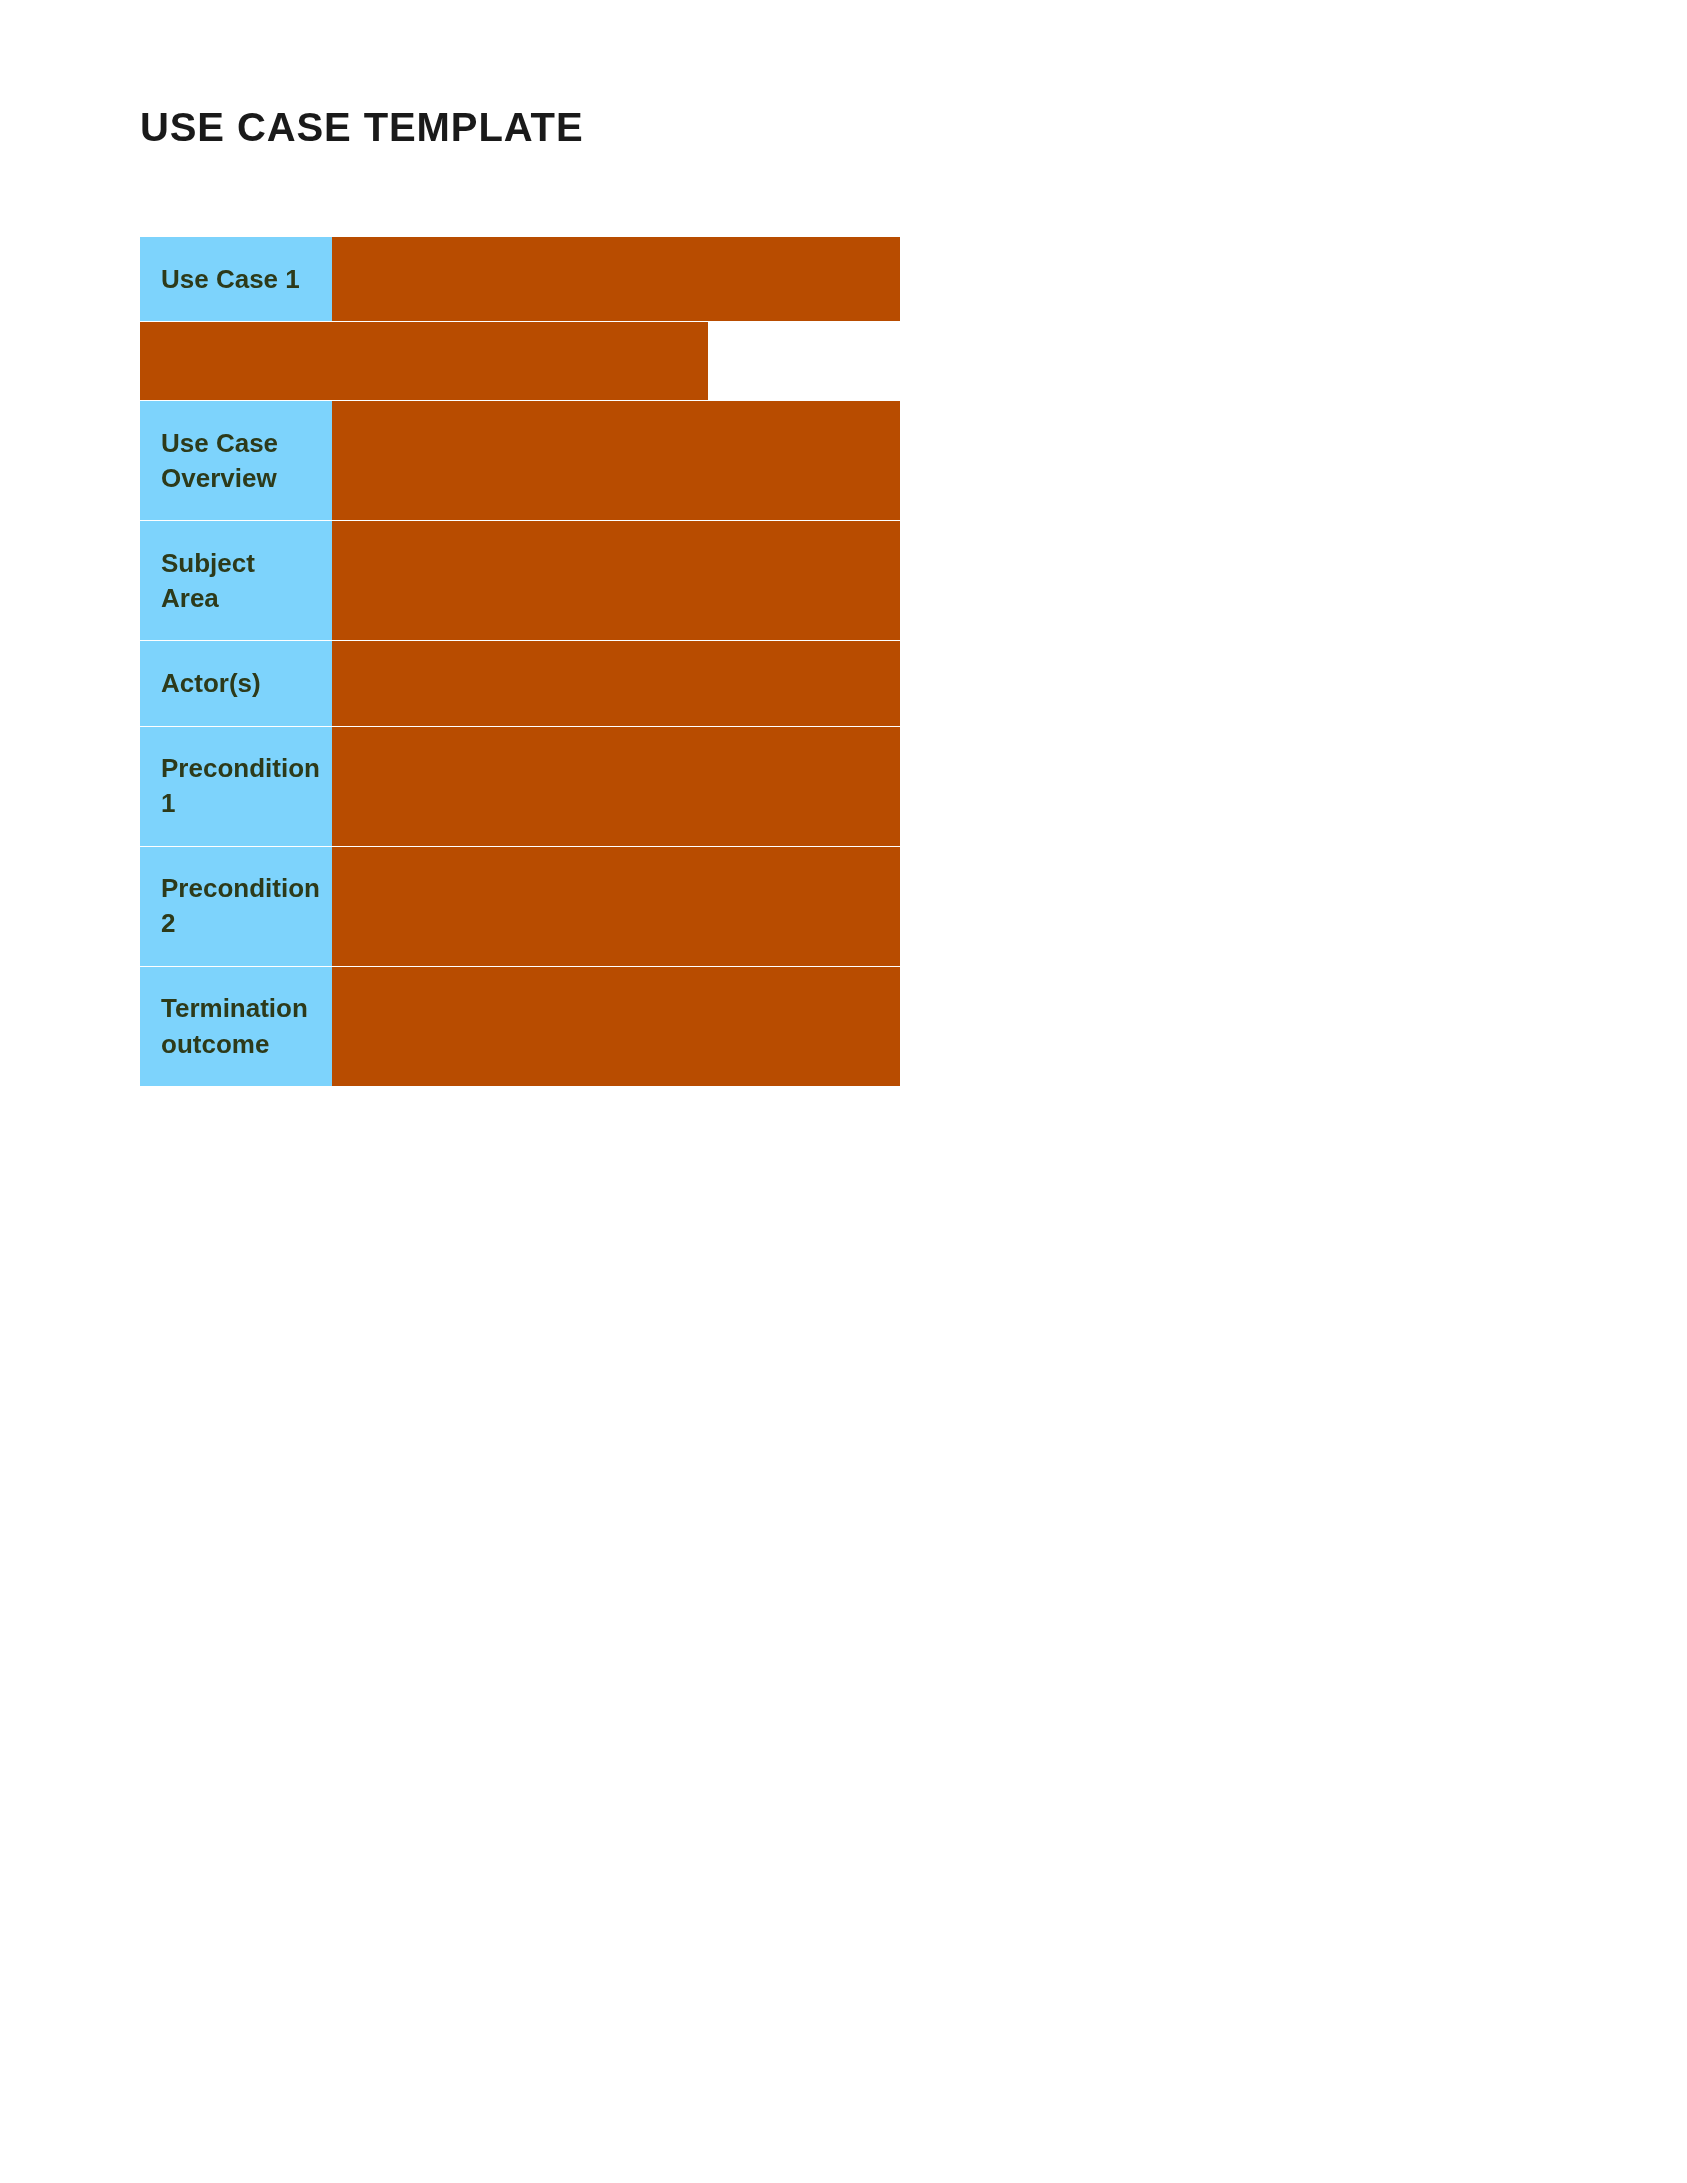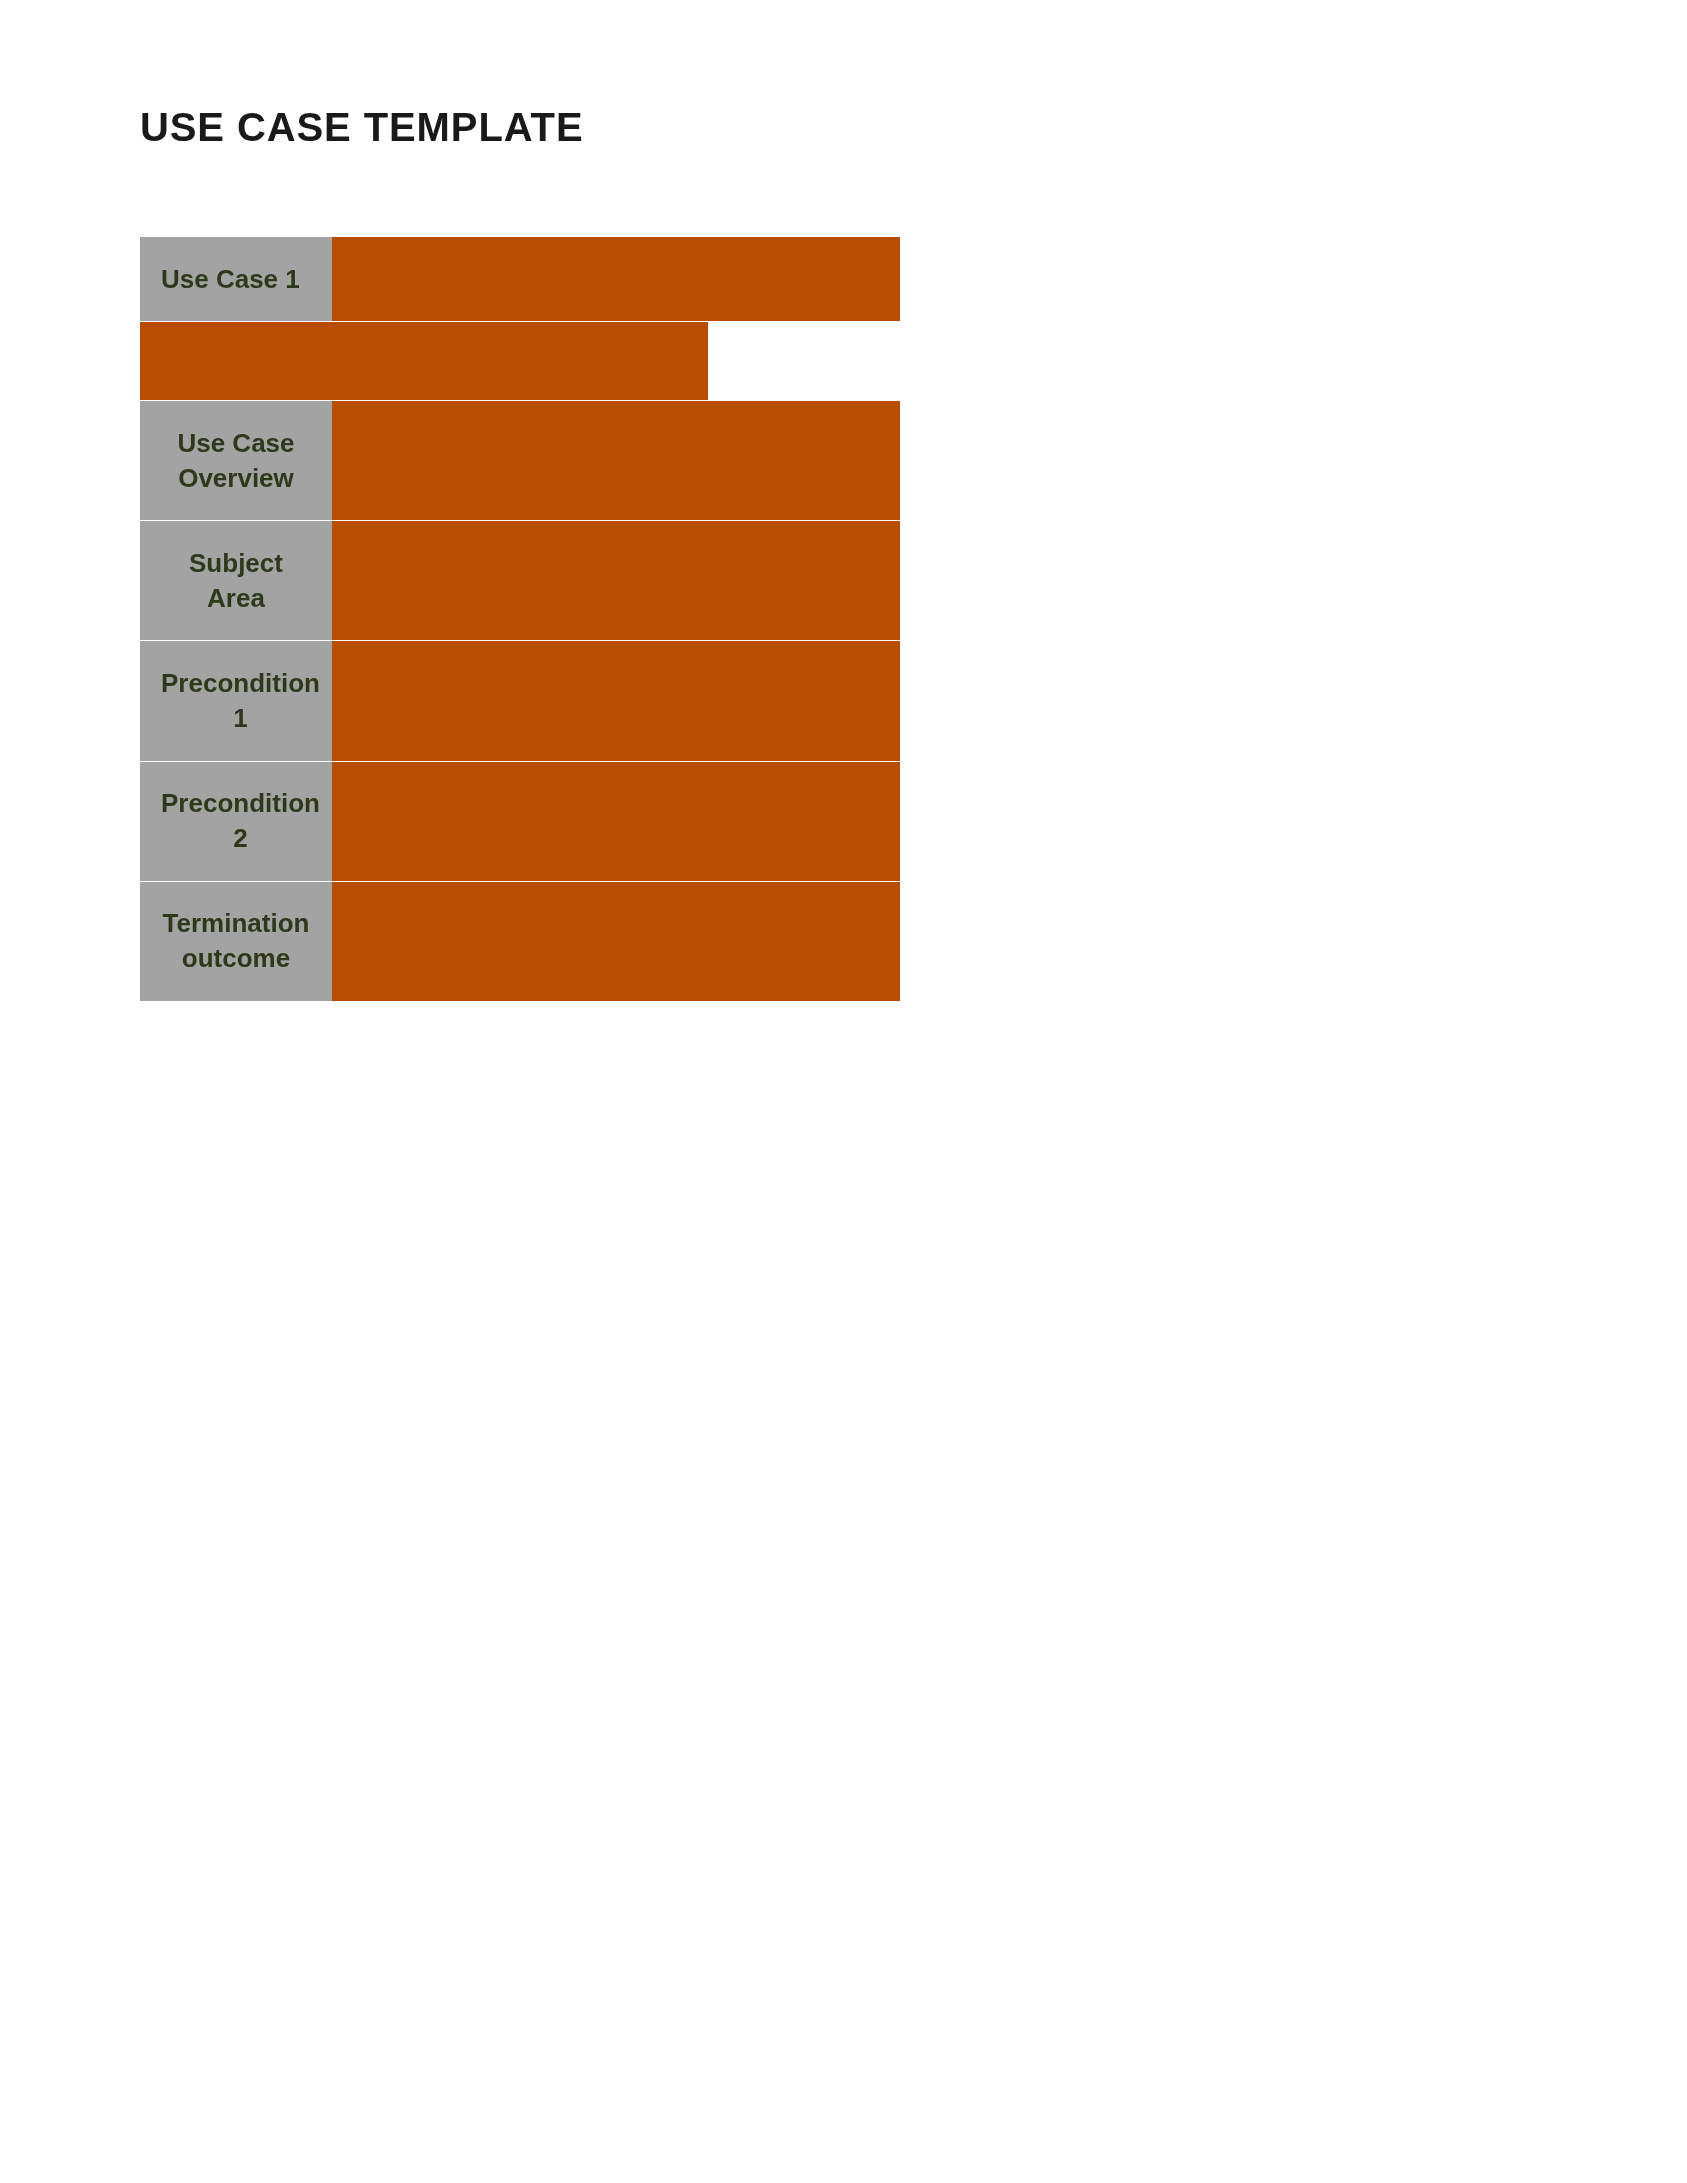--- a/index.html
+++ b/index.html
@@ -23,32 +23,31 @@
       letter-spacing: 0.9px;
       margin-bottom: 87px;
     }
 
     .table-row {
       display: flex;
       width: 100%;
     }
 
     .label-cell {
-      background-color: #a3a3a3;
+      background-color: #7dd3fc;
       color: #2d3a1a;
       font-size: 26px;
       font-weight: 700;
       padding: 24.5px 21px;
       width: 192px;
       min-width: 192px;
       border-bottom: 1.7px solid #ffffff;
       line-height: 1.35;
       display: flex;
       align-items: center;
-      text-align: center;
     }
 
     .value-cell {
       background-color: #b84c00;
       width: calc(760px - 192px);
       border-bottom: 1.7px solid #ffffff;
       min-height: 79px;
     }
 
     .table-row:last-child .label-cell,
@@ -75,20 +74,24 @@
     </div>
     <div class="table-row">
       <div class="label-cell">Use Case Overview</div>
       <div class="value-cell"></div>
     </div>
     <div class="table-row">
       <div class="label-cell">Subject Area</div>
       <div class="value-cell"></div>
     </div>
     <div class="table-row">
+      <div class="label-cell">Actor(s)</div>
+      <div class="value-cell"></div>
+    </div>
+    <div class="table-row">
       <div class="label-cell">Precondition 1</div>
       <div class="value-cell"></div>
     </div>
     <div class="table-row">
       <div class="label-cell">Precondition 2</div>
       <div class="value-cell"></div>
     </div>
     <div class="table-row">
       <div class="label-cell">Termination outcome</div>
       <div class="value-cell"></div>

